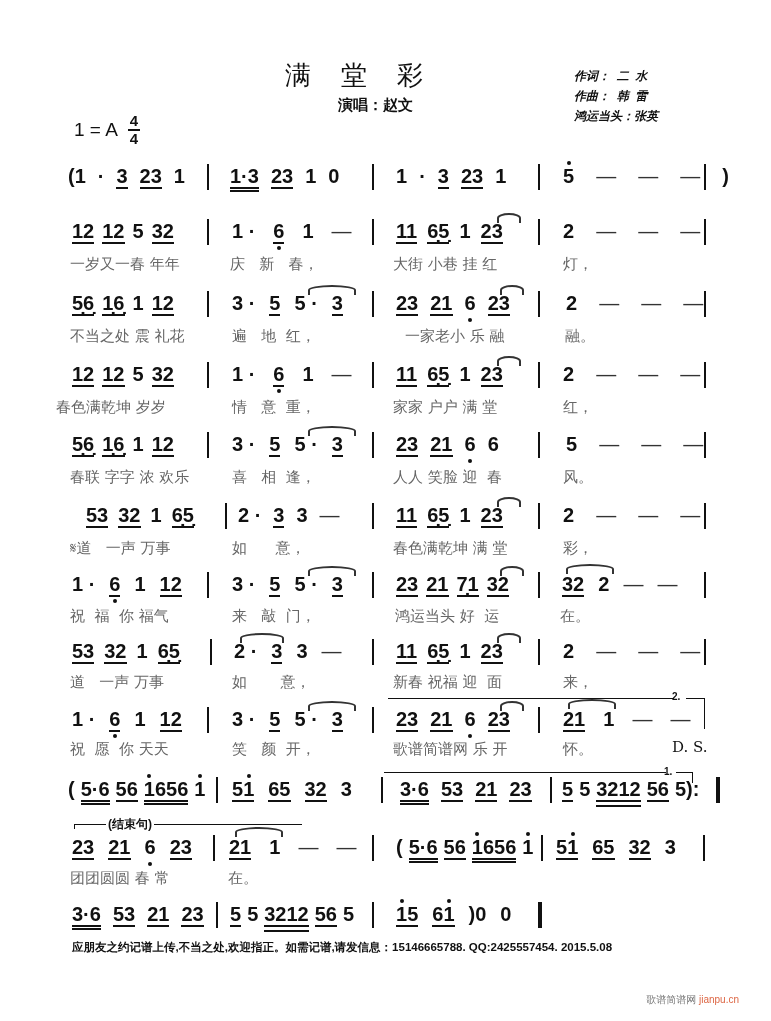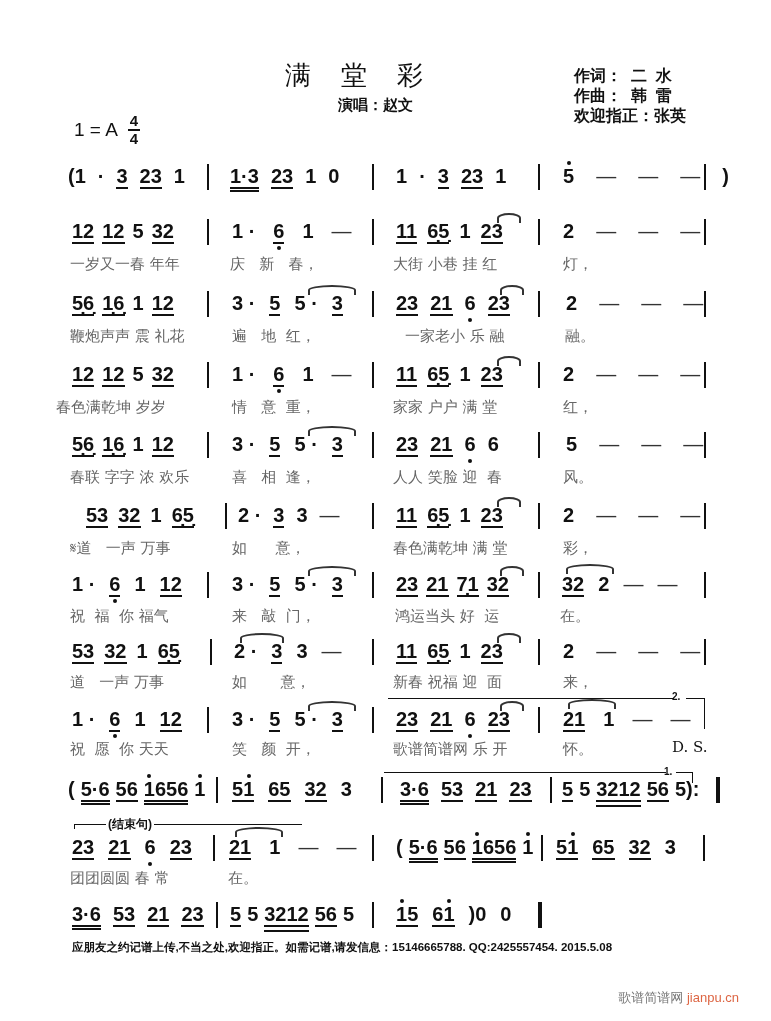--- a/index.html
+++ b/index.html
@@ -1,52 +1,52 @@
 <!DOCTYPE html>
 <html><head>
 <meta charset="utf-8">
 <style>
   html,body{margin:0;padding:0;background:#fff;}
   body{width:771px;height:1021px;position:relative;overflow:hidden;font-family:"Liberation Sans",sans-serif;color:#111;}
   .abs{position:absolute;}
   .title{left:285px;top:58px;font-family:"DejaVu Sans",sans-serif;font-size:26px;letter-spacing:30px;color:#111;}
   .singer{left:338px;top:96px;font-size:15px;font-weight:bold;}
-  .credits{left:574px;top:66px;font-size:16px;font-weight:bold;line-height:20px;}
+  .credits{left:574px;top:66px;font-size:12px;font-weight:bold;line-height:20px;font-style:italic;}
   .credits div{white-space:pre;}
   .key{left:74px;top:114px;font-size:19px;display:flex;align-items:center;gap:10px;}
   .frac{display:flex;flex-direction:column;align-items:center;font-weight:bold;font-size:15px;line-height:14px;}
   .frac .bar{width:12px;height:2px;background:#111;margin:1px 0;}
 
   .row{position:absolute;left:0;width:771px;height:30px;}
   .m{position:absolute;top:0;height:30px;display:flex;align-items:flex-start;gap:12px;font-size:20px;font-weight:bold;white-space:nowrap;}
   .g{position:relative;display:inline-block;line-height:22px;}
   .u1{border-bottom:2px solid #111;}
   .u2{border-bottom:5px double #111;}
   .u3{border-bottom:7px double #111;}
   .lo{position:relative;}
   .lo::after{content:"";position:absolute;left:50%;margin-left:-2px;bottom:-8px;width:4px;height:4px;border-radius:2px;background:#111;}
   .hi::before{content:"";position:absolute;left:50%;margin-left:-2px;top:-4px;width:4px;height:4px;border-radius:2px;background:#111;}
   .bl{position:absolute;width:2px;height:26px;background:#111;top:-1px;}
   .dash{font-weight:normal;color:#333;}
   .lyr{position:absolute;font-size:15px;color:#666;font-family:"DejaVu Serif",serif;white-space:pre;}
   .tie{position:absolute;height:8px;border:2px solid #333;border-bottom:none;border-radius:50% 50% 0 0;}
   .volta{position:absolute;border-top:1.5px solid #111;}
   .note{left:72px;top:940px;font-size:11.5px;font-weight:bold;}
-  .wm{right:32px;bottom:14px;font-size:13px;color:#777;}
+  .wm{right:32px;bottom:14px;font-size:10px;color:#777;}
   .wm span{color:#d64;}
 </style>
 </head>
 <body>
 
 <div class="abs title">满堂彩</div>
 <div class="abs singer">演唱：赵文</div>
 <div class="abs credits">
   <div>作词：  二  水</div>
   <div>作曲：  韩  雷</div>
-  <div>欢迎指正：张英</div>
+  <div>鸿运当头：张英</div>
 </div>
 <div class="abs key">
   <span>1 = A</span>
   <span class="frac">
     <span>4</span>
     <span class="bar"></span>
     <span>4</span>
   </span>
 </div>
 
@@ -145,21 +145,21 @@
   <div class="tie" style="left:500px;top:-7px;width:20px"></div>
   <div class="bl" style="left:538px"></div>
   <div class="m" style="left:566px;gap:22px">
       <span class="g">2</span>
       <span class="g dash">—</span>
       <span class="g dash">—</span>
       <span class="g dash">—</span>
     </div>
   <div class="bl" style="left:704px"></div>
 </div>
-<div class="lyr" style="left:70px;top:327px">鞭炮声声 震 礼花</div>
+<div class="lyr" style="left:70px;top:327px">不当之处 震 礼花</div>
 <div class="lyr" style="left:232px;top:327px">遍   地  红，</div>
 <div class="lyr" style="left:405px;top:327px">一家老小 乐 融</div>
 <div class="lyr" style="left:565px;top:327px">融。</div>
 
 <div class="row" style="top:363px;">
   <div class="m" style="left:72px;gap:8px">
       <span class="g u1">12</span>
       <span class="g u1">12</span>
       <span class="g">5</span>
       <span class="g u1">32</span>

